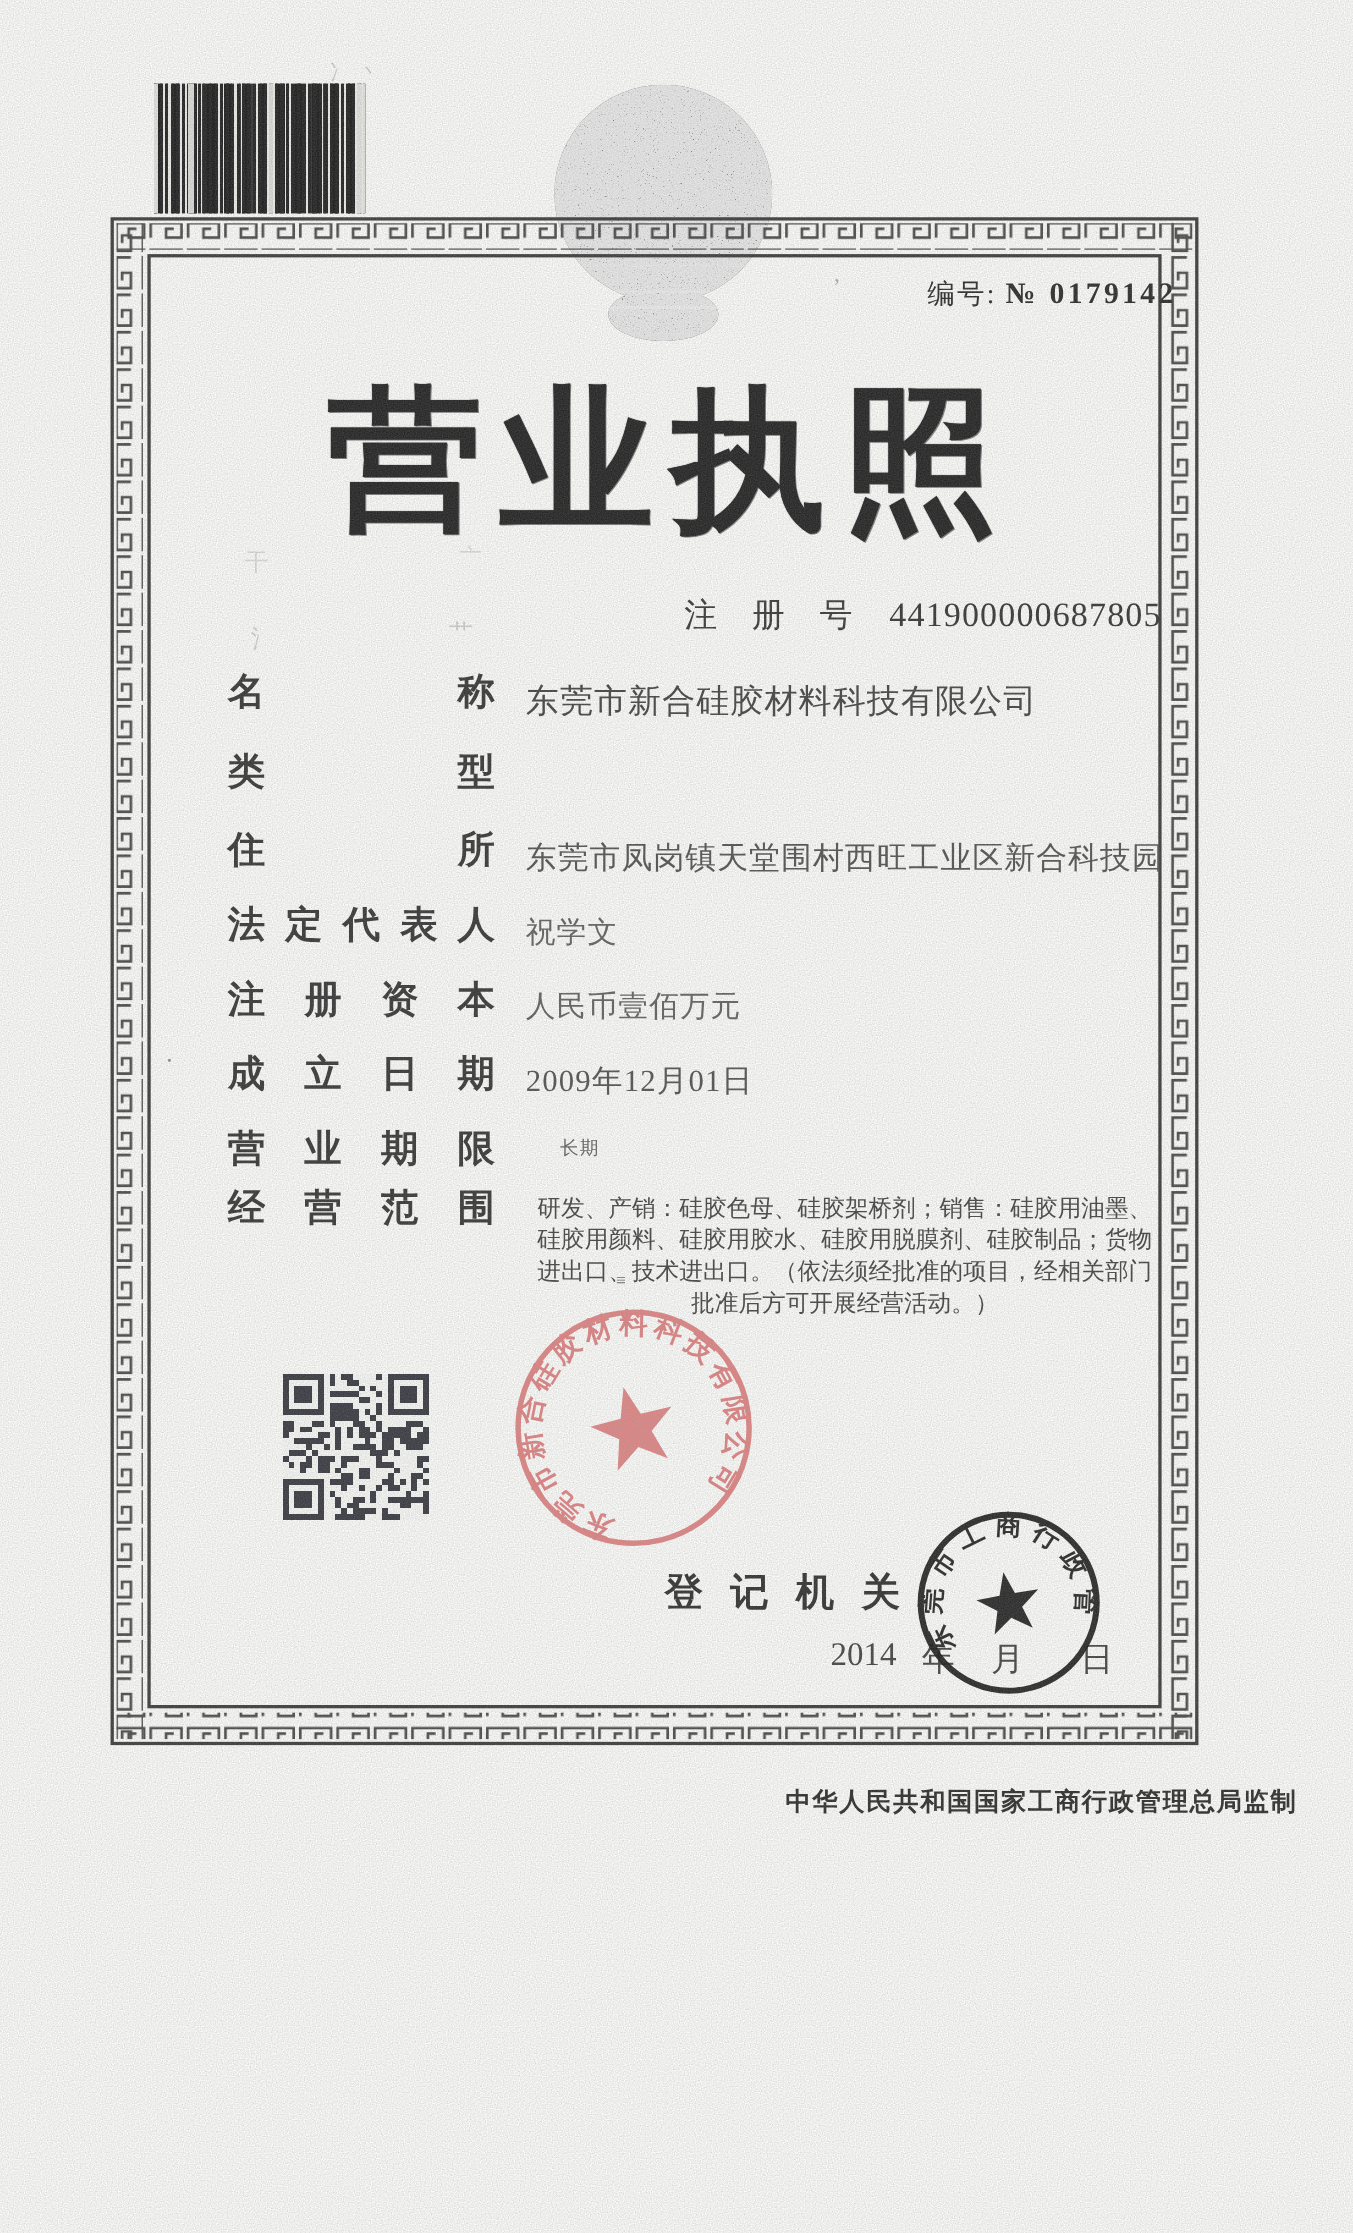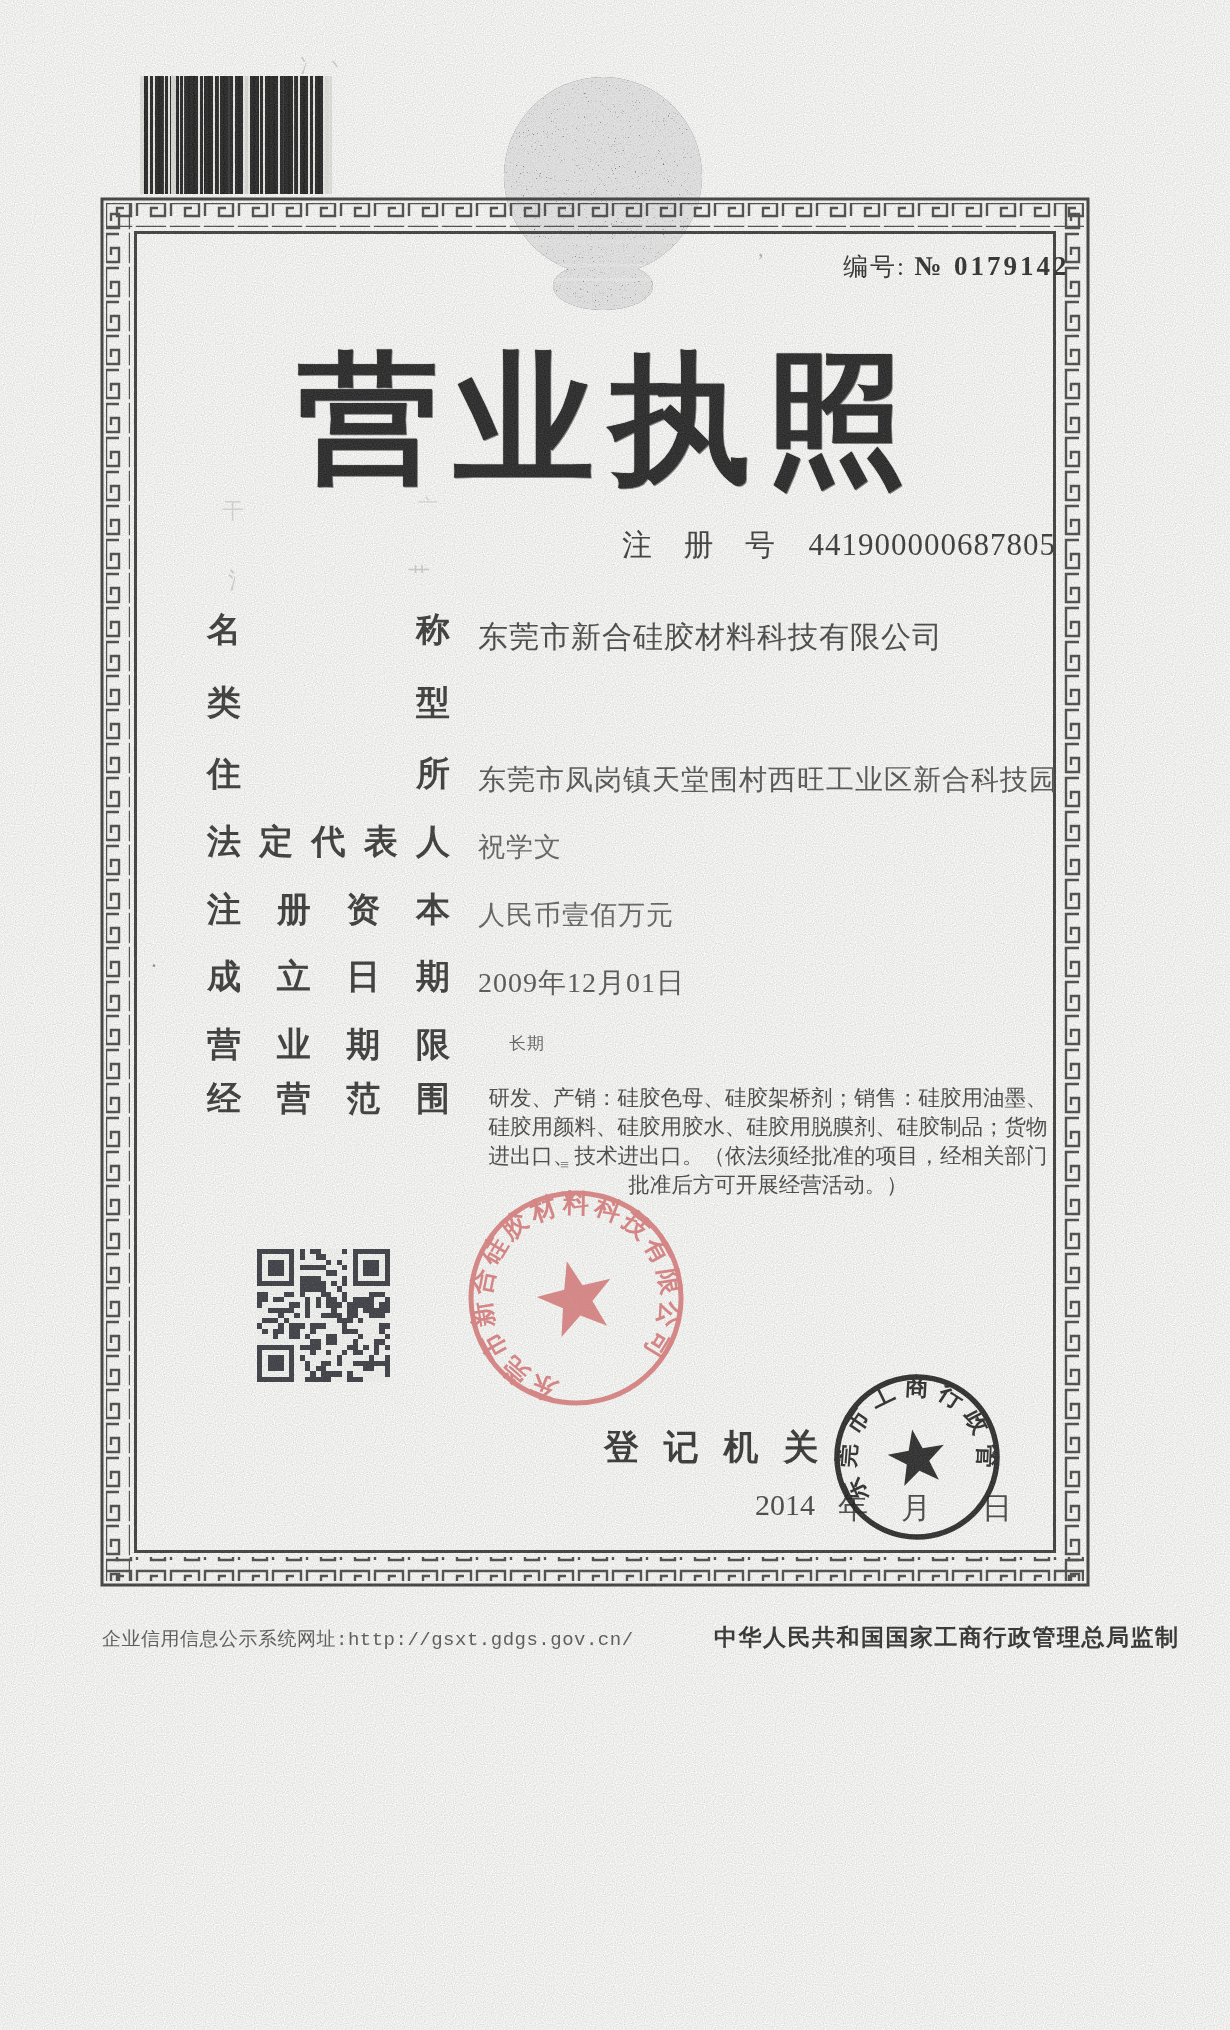--- a/index.html
+++ b/index.html
@@ -22,21 +22,21 @@
   
   #serial{left:843px;top:250px;font-size:25px;color:#2e2e2e;letter-spacing:2px;white-space:nowrap;}
   #serial .no{font-weight:bold;font-size:27px;letter-spacing:3px;}
 
   
   #title{left:298px;top:346px;width:640px;font-size:140px;line-height:1.05;font-weight:bold;
     letter-spacing:16px;color:#262626;white-space:nowrap;
     text-shadow:0 0 1px #2a2a2a, 1px 1px 0 rgba(40,40,40,.55);}
 
   
-  #regline{left:622px;top:525px;font-size:30px;color:#3c3c3c;white-space:nowrap;}
+  #regline{left:622px;top:539px;font-size:30px;color:#3c3c3c;white-space:nowrap;}
   #regline .lbl{letter-spacing:12px;margin-right:14px;}
   #regline .num{font-size:31px;letter-spacing:1px;color:#383838;}
 
   
   .frow{position:absolute;left:207px;display:flex;align-items:flex-start;}
   .flabel{width:243px;display:flex;justify-content:space-between;flex:none;
     font-size:34px;font-weight:bold;color:#3a3a3a;margin-right:28px;line-height:1.1;}
   .fval{padding-top:6px;}
   .v30{font-size:30px;color:#474747;letter-spacing:1px;}
   .v28{font-size:28px;color:#555555;letter-spacing:1px;}
@@ -422,21 +422,20 @@
     <g transform="rotate(-10 95 95)">
       <circle cx="95" cy="95" r="80" fill="none" stroke="#1d1d1d" stroke-width="5.5"></circle>
       <polygon fill="#1d1d1d" points="95,67 102.1,87.3 123.5,87.7 106.4,100.7 112.6,121.3 95,109 77.4,121.3 83.6,100.7 66.5,87.7 87.9,87.3"></polygon>
       <path id="bsArc" d="M 41.3,126 A 62,62 0 1 1 148.7,126" fill="none"></path>
       <text font-size="24" fill="#1d1d1d" font-weight="bold" letter-spacing="8" font-family="'Liberation Serif','DejaVu Serif',serif">
         <textPath href="#bsArc">东莞市工商行政管理局</textPath>
       </text>
     </g>
   </svg>
 
-  <div id="footerL" class="abs">企业信用信息公示系统网址:http://gsxt.gdgs.gov.cn/</div>
   <div id="footerR" class="abs">中华人民共和国国家工商行政管理总局监制</div>
 
   <div class="abs artifact" style="left:300px;top:6px;font-size:18px;opacity:.3;margin-top:48px;">冫&nbsp;&nbsp;丶</div>
   <div class="abs artifact" style="left:222px;top:496px;font-size:22px;opacity:.22;">干</div>
   <div class="abs artifact" style="left:418px;top:492px;font-size:20px;opacity:.22;">亠</div>
   <div class="abs artifact" style="left:228px;top:566px;font-size:22px;opacity:.28;">氵</div>
   <div class="abs artifact" style="left:408px;top:560px;font-size:22px;opacity:.3;">艹</div>
   <div class="abs artifact" style="left:560px;top:1156px;font-size:16px;opacity:.8;color:#3c3c3c;">≡</div>
   <div class="abs artifact" style="left:150px;top:952px;font-size:24px;opacity:.6;color:#4a4a4a;">·</div>
   <div class="abs artifact" style="left:757px;top:248px;font-size:22px;opacity:.5;">’</div>

